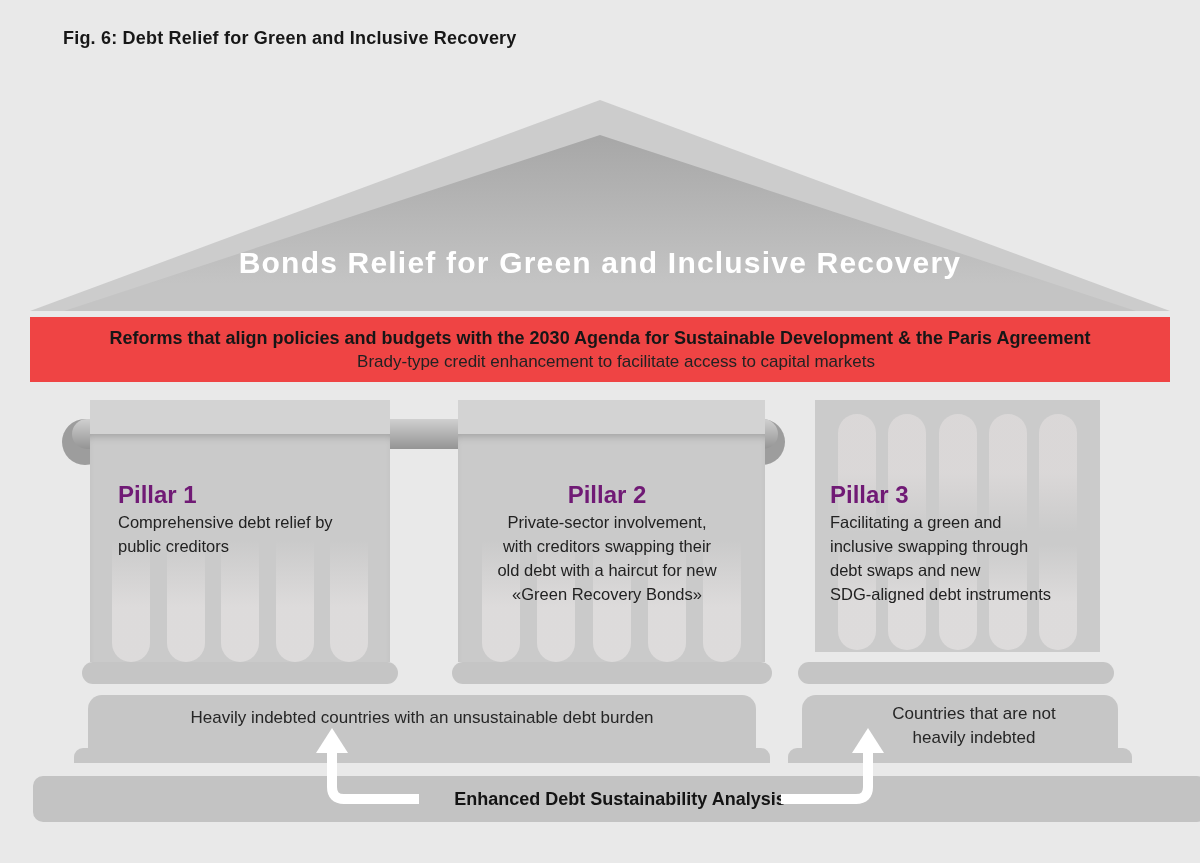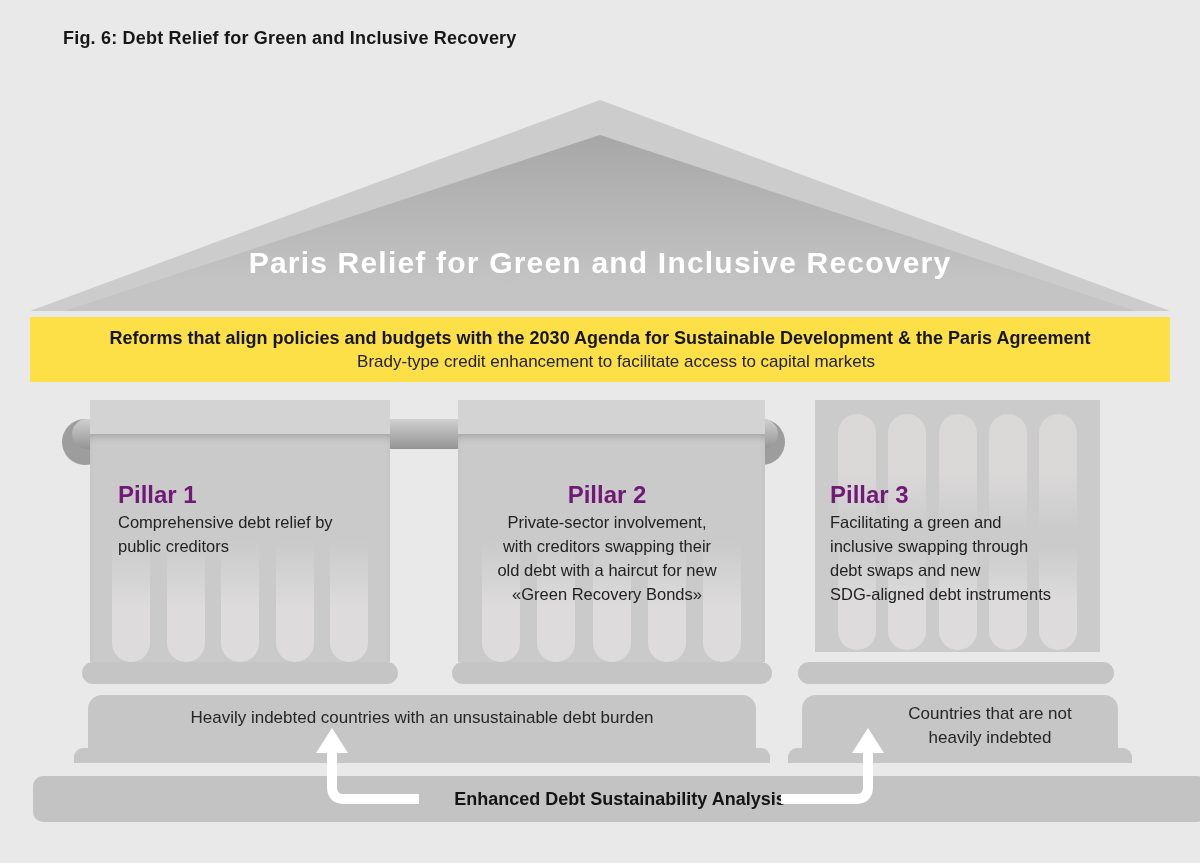--- a/index.html
+++ b/index.html
@@ -15,21 +15,21 @@
   
   .roof-outer{left:30px;top:100px;width:1140px;height:211px;background:#cccccc;
     clip-path:polygon(50% 0,100% 100%,0 100%);}
   .roof-inner{left:64px;top:135px;width:1072px;height:176px;
     background:linear-gradient(to bottom,#a7a7a7,#c4c4c4 85%);
     clip-path:polygon(50% 0,100% 100%,0 100%);}
   .roof-title{left:0;top:246px;width:1200px;text-align:center;color:#ffffff;
     font-size:30px;font-weight:bold;letter-spacing:1.2px;}
 
   
-  .architrave{left:30px;top:317px;width:1140px;height:65px;background:#fde047;
+  .architrave{left:30px;top:317px;width:1140px;height:65px;background:#ef4444;
     display:flex;flex-direction:column;justify-content:center;text-align:center;gap:3px;}
   .architrave .l1{font-size:18px;font-weight:bold;color:#161616;}
   .architrave .l2{font-size:17px;color:#222222;padding-left:32px;}
 
   
   .curl{width:46px;height:46px;border-radius:50%;background:#9d9d9d;top:419px;}
   .curl.left{left:62px;}
   .curl.right{left:739px;}
   .rod{left:72px;top:419px;width:706px;height:30px;border-radius:15px;
     background:linear-gradient(to bottom,#d0d0d0,#949494);}
@@ -66,21 +66,21 @@
 </style>
 </head>
 <body>
 
 <div class="canvas">
 
   <div class="abs caption">Fig. 6: Debt Relief for Green and Inclusive Recovery</div>
 
   <div class="abs roof-outer"></div>
   <div class="abs roof-inner"></div>
-  <div class="abs roof-title">Paris Relief for Green and Inclusive Recovery</div>
+  <div class="abs roof-title">Bonds Relief for Green and Inclusive Recovery</div>
 
   <div class="abs architrave">
     <div class="l1">Reforms that align policies and budgets with the 2030 Agenda for Sustainable Development &amp; the Paris Agreement</div>
     <div class="l2">Brady-type credit enhancement to facilitate access to capital markets</div>
   </div>
 
   <div class="abs curl left"></div>
   <div class="abs curl right"></div>
   <div class="abs rod"></div>
 
@@ -141,21 +141,21 @@
 SDG-aligned debt instruments</div>
   </div>
   <div class="abs foot" style="left:798px;width:316px;"></div>
 
   <div class="abs base-lower" style="left:74px;width:696px;"></div>
   <div class="abs base-upper" style="left:88px;width:668px;"></div>
   <div class="abs base-label" style="left:88px;top:706px;width:668px;">Heavily indebted countries with an unsustainable debt burden</div>
 
   <div class="abs base-lower" style="left:788px;width:344px;"></div>
   <div class="abs base-upper" style="left:802px;width:316px;"></div>
-  <div class="abs base-label preline" style="left:802px;top:702px;width:344px;margin-left:16px;">Countries that are not
+  <div class="abs base-label preline" style="left:802px;top:702px;width:344px;">Countries that are not
 heavily indebted</div>
 
   <div class="abs foundation">
     <span>Enhanced Debt Sustainability Analysis</span>
   </div>
 
   <svg class="abs overlay" width="1200" height="863" viewBox="0 0 1200 863">
     <g>
       <path d="M 419 799 L 344 799 Q 332 799 332 787 L 332 748" fill="none" stroke="#ffffff" stroke-width="10"></path>
       <polygon points="316,753 332,728 348,753" fill="#ffffff"></polygon>

